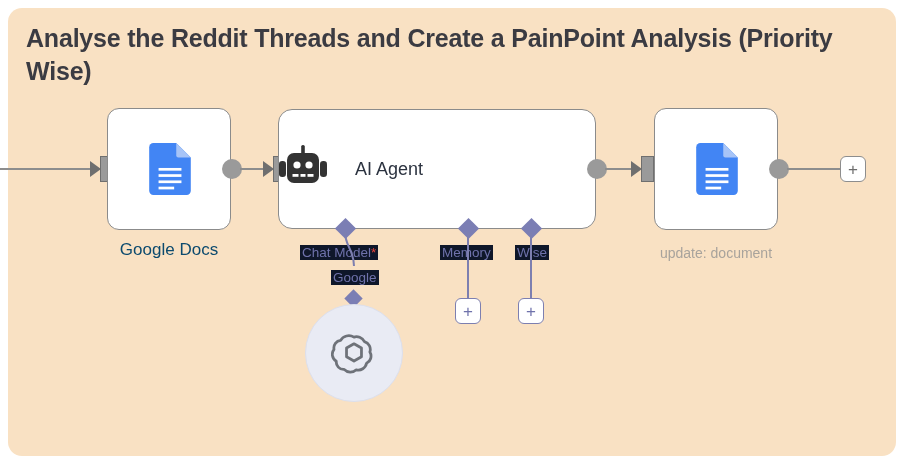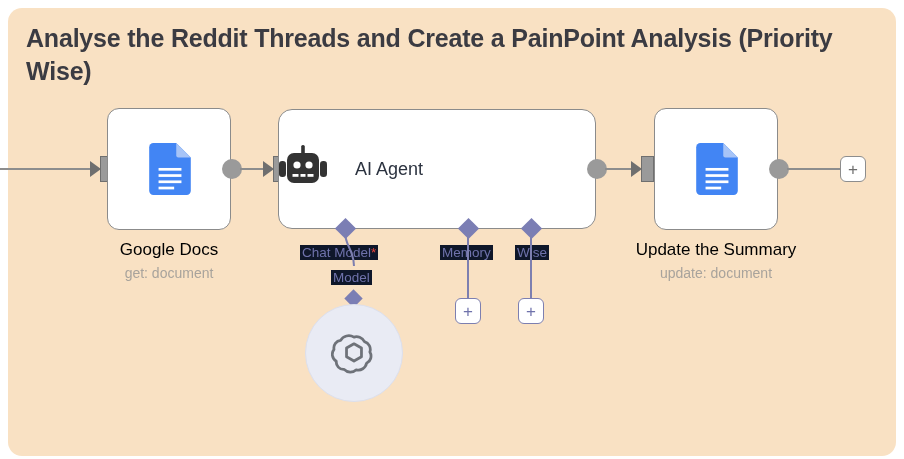--- a/index.html
+++ b/index.html
@@ -41,21 +41,21 @@
   .plus.gray{border:1.8px solid #8d8d8d;color:#6d6d6d;}
   .plus.purple{border:1.8px solid #7d7fb0;color:#6f72ab;}
 
   
   .diamond{position:absolute;width:15px;height:15px;background:#7b7eb4;
            transform:rotate(45deg);}
   .diamond.sm{width:13px;height:13px;}
 
   
   .cap{position:absolute;text-align:center;}
-  .cap .name{font-size:17px;color:#000000;white-space:nowrap;text-align:center;}
+  .cap .name{font-size:17px;color:#0c4a6e;white-space:nowrap;text-align:center;}
   .cap .sub{font-size:14px;color:#a8a39c;margin-top:5px;white-space:nowrap;}
 
   .conn-label{position:absolute;font-size:13.5px;color:#6f72ab;
               background:#0f172a;padding:0 2px;white-space:nowrap;}
   .conn-label .req{color:#e8443a;}
 
   
   .oai{position:absolute;width:98px;height:98px;border-radius:50%;
        background:#e9ebf4;border:1.5px solid #dcdfec;box-sizing:border-box;
        display:flex;align-items:center;justify-content:center;}
@@ -83,21 +83,20 @@
         <rect x="9" y="24" width="22" height="2.6" fill="#ffffff"></rect>
         <rect x="9" y="30" width="22" height="2.6" fill="#ffffff"></rect>
         <rect x="9" y="36" width="22" height="2.6" fill="#ffffff"></rect>
         <rect x="9" y="42" width="15" height="2.6" fill="#ffffff"></rect>
       </svg>
     </span>
   </div>
   <div class="port-out" style="left:222px;top:159px;"></div>
   <div class="cap" style="left:89px;top:240px;width:160px;">
     <div class="name">Google Docs</div>
-    <div class="sub">get: document</div>
   </div>
 
   <div class="wire" style="left:240px;top:168px;width:26px;"></div>
   <div class="port-arrow" style="left:263px;top:161px;"></div>
   <div class="port-in" style="left:273px;top:156px;"></div>
 
   <div class="node agent" style="left:278px;top:109px;">
     <div class="agent-inner">
       <span>
         <svg width="48" height="44" viewBox="0 0 48 44">
@@ -117,21 +116,21 @@
   </div>
   <div class="port-out" style="left:587px;top:159px;"></div>
 
   <div class="diamond" style="left:338px;top:221px;"></div>
   <div class="diamond" style="left:461px;top:221px;"></div>
   <div class="diamond" style="left:524px;top:221px;"></div>
 
   <div class="conn-label" style="left:300px;top:245px;">
     <span>Chat Model</span><span class="req">*</span>
   </div>
-  <div class="conn-label" style="left:331px;top:270px;"><span>Model</span></div>
+  <div class="conn-label" style="left:331px;top:270px;"><span>Google</span></div>
   <div class="conn-label" style="left:440px;top:245px;"><span>Memory</span></div>
   <div class="conn-label" style="left:515px;top:245px;"><span>Wise</span></div>
 
   <svg style="position:absolute;left:330px;top:232px;width:50px;height:70px;">
     <path d="M15 0 C15 14, 24 18, 24 34" stroke="#7d7fb0" stroke-width="2" fill="none"></path>
   </svg>
   <div class="diamond sm" style="left:347px;top:292px;"></div>
 
   <div class="vwire" style="left:467px;top:232px;height:66px;"></div>
   <div class="plus purple" style="left:455px;top:298px;">+</div>
@@ -163,20 +162,19 @@
         <path d="M26 0 L40 14 H28 A2 2 0 0 1 26 12 Z" fill="#a7c4f7"></path>
         <rect x="9" y="24" width="22" height="2.6" fill="#ffffff"></rect>
         <rect x="9" y="30" width="22" height="2.6" fill="#ffffff"></rect>
         <rect x="9" y="36" width="22" height="2.6" fill="#ffffff"></rect>
         <rect x="9" y="42" width="15" height="2.6" fill="#ffffff"></rect>
       </svg>
     </span>
   </div>
   <div class="port-out" style="left:769px;top:159px;"></div>
   <div class="cap" style="left:596px;top:240px;width:240px;">
-    <div class="name">Update the Summary</div>
     <div class="sub">update: document</div>
   </div>
 
   <div class="wire" style="left:787px;top:168px;width:54px;"></div>
   <div class="plus gray" style="left:840px;top:156px;">+</div>
 
 </div>
 
 </body></html>

